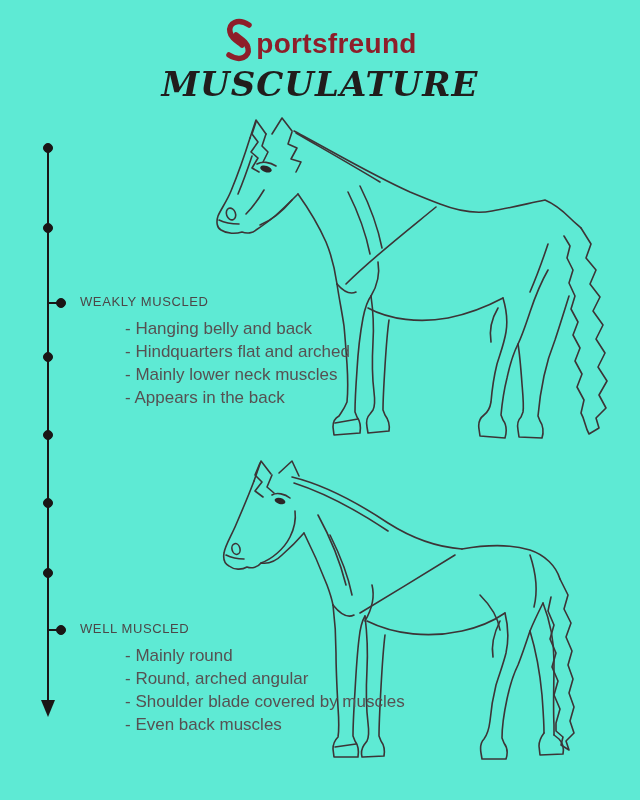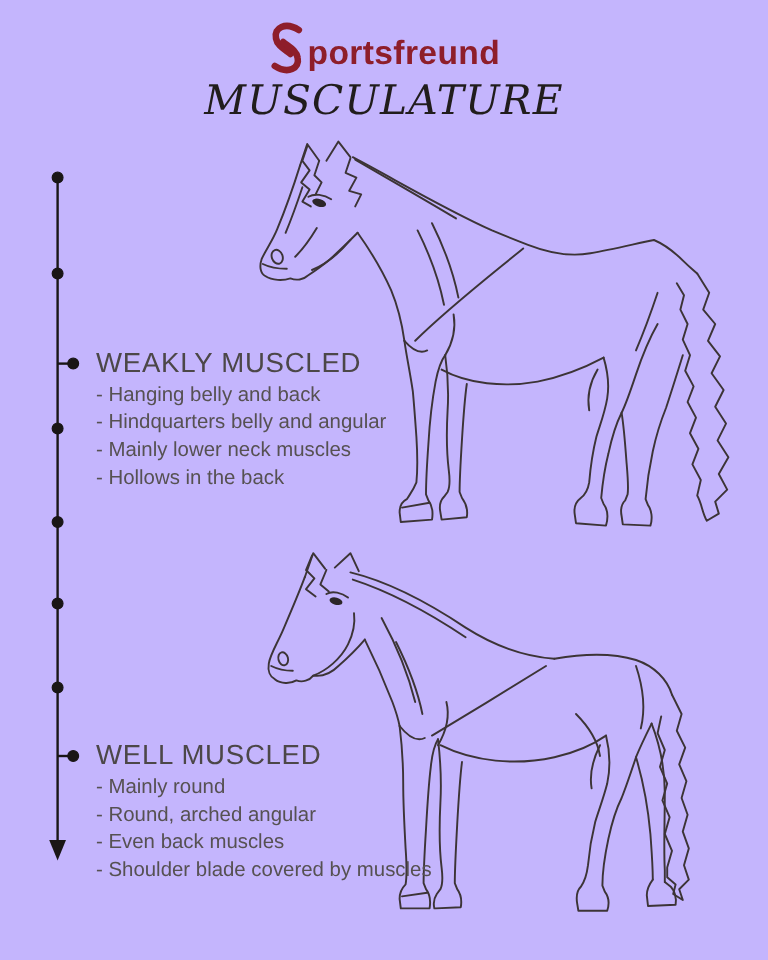--- a/index.html
+++ b/index.html
@@ -1,46 +1,46 @@
 <!DOCTYPE html>
 <html><head>
 <meta charset="utf-8">
 <style>
   html,body{margin:0;padding:0;}
   .canvas{
     position:relative;width:640px;height:800px;overflow:hidden;
-    background:#c4b5fd;
+    background:#5eead4;
     font-family:"Liberation Sans",sans-serif;
   }
   
   .header{position:absolute;top:16px;left:0;width:640px;text-align:center;}
   .logo{display:flex;justify-content:center;align-items:center;gap:1px;height:48px;}
   .logo-rest{
     font-family:"Liberation Sans",sans-serif;
     font-weight:bold;font-size:28px;letter-spacing:.3px;
     color:#8e1e2a;line-height:1;padding-top:8px;
   }
   .page-title{
     margin:2px 0 0 0;
     font-family:"DejaVu Serif",serif;
-    font-style:italic;font-weight:normal;
+    font-style:italic;font-weight:bold;
     font-size:34px;letter-spacing:1px;color:#211d1c;line-height:1.1;
   }
   
   .timeline{position:absolute;left:0;top:0;}
   
   .section{position:absolute;left:80px;color:#565152;}
   .section-weak{top:291px;}
   .section-well{top:618px;}
   .section h2{
-    margin:0;font-size:23px;font-weight:400;letter-spacing:.6px;
+    margin:0;font-size:13px;font-weight:400;letter-spacing:.6px;
     color:#4c4748;line-height:22px;
   }
   .bullets{margin-top:4px;}
-  .bullet{font-size:17px;line-height:23px;font-weight:400;color:#565152;}
+  .bullet{font-size:17px;line-height:23px;font-weight:400;color:#565152;margin-left:45px;}
   
   .horse{position:absolute;}
   .horse-weak{left:200px;top:112px;}
   .horse-well{left:200px;top:445px;}
 </style>
 </head>
 <body>
 
 <div class="canvas">
 
@@ -170,29 +170,29 @@
       <path d="M 300,176 C 294,188 291,200 293,212"></path>
       <path d="M 330,110 C 336,128 338,146 334,162"></path>
       <path d="M 280,150 C 290,160 298,172 300,185"></path>
     </g>
   </svg>
 
   <section class="section section-weak">
     <h2>WEAKLY MUSCLED</h2>
     <div class="bullets">
       <div class="bullet">- Hanging belly and back</div>
-      <div class="bullet">- Hindquarters belly and angular</div>
+      <div class="bullet">- Hindquarters flat and arched</div>
       <div class="bullet">- Mainly lower neck muscles</div>
-      <div class="bullet">- Hollows in the back</div>
+      <div class="bullet">- Appears in the back</div>
     </div>
   </section>
 
   <section class="section section-well">
     <h2>WELL MUSCLED</h2>
     <div class="bullets">
       <div class="bullet">- Mainly round</div>
       <div class="bullet">- Round, arched angular</div>
+      <div class="bullet">- Shoulder blade covered by muscles</div>
       <div class="bullet">- Even back muscles</div>
-      <div class="bullet">- Shoulder blade covered by muscles</div>
     </div>
   </section>
 
 </div>
 
 </body></html>

